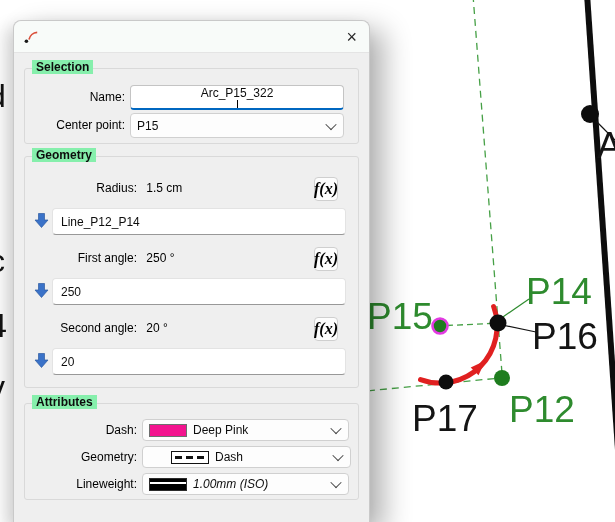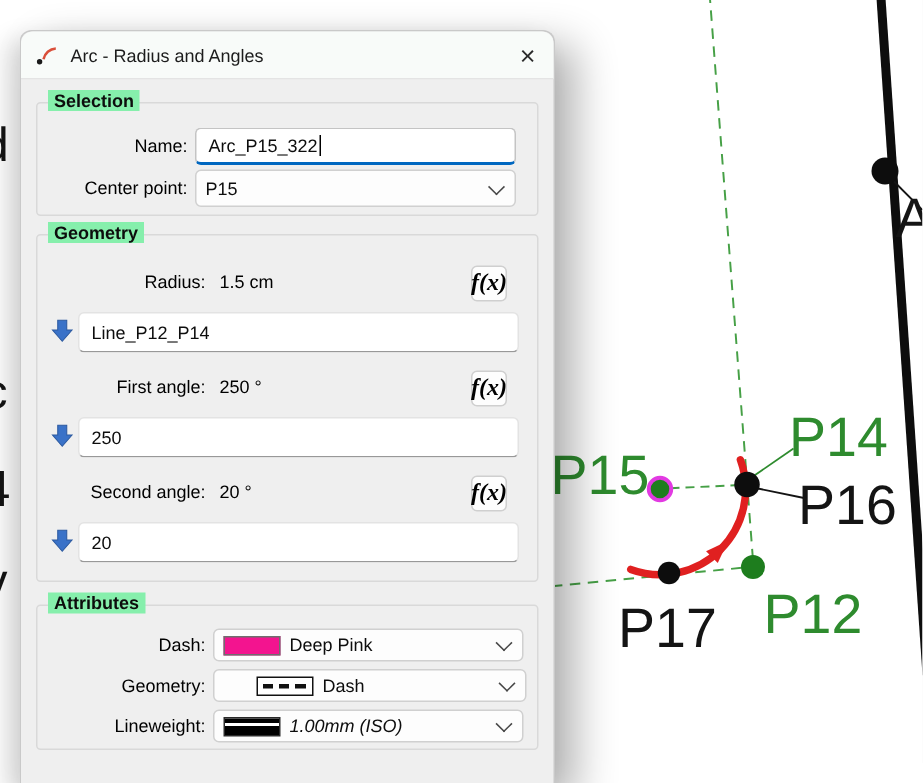--- a/index.html
+++ b/index.html
@@ -24,21 +24,21 @@
   .gb-selection{left:10px;top:47px;width:333px;height:74px;}
   .gb-geometry{left:10px;top:135px;width:333px;height:230px;}
   .gb-attributes{left:10px;top:382px;width:333px;height:95px;}
 
   .lbl{position:absolute;white-space:nowrap;color:#000000;}
   .r-align{text-align:right;}
 
   .input{position:absolute;background:#fff;border:1px solid #e3e3e3;border-bottom:1px solid #989898;
          border-radius:4px;display:flex;align-items:center;padding:0 8px;box-sizing:border-box;
          color:#0d0d0d;white-space:nowrap;}
-  .input-focused{border:1px solid #c4c4c4;border-bottom:2px solid #0067c0;}
+  .input-focused{border:1px solid #c4c4c4;border-bottom:2px solid #0067c0;flex-direction:column;}
   .caret{display:inline-block;width:1px;height:14px;background:#000;margin-left:1px;}
 
   .combo{position:absolute;background:#fdfdfd;border:1px solid #d0d0d0;border-radius:4px;
          display:flex;align-items:center;padding:0 8px 0 6px;box-sizing:border-box;color:#0d0d0d;}
   .combo-text{flex:1;white-space:nowrap;overflow:hidden;}
   .chevron{width:7px;height:7px;border-right:1.4px solid #474747;border-bottom:1.4px solid #474747;
            transform:rotate(45deg) translate(-1px,-1px);flex:none;}
 
   .fx-btn{position:absolute;width:24px;height:24px;background:#fdfdfd;border:1px solid #cfcfcf;
           border-radius:4px;display:flex;align-items:center;justify-content:center;
@@ -125,21 +125,20 @@
     <text x="-11" y="398" font-size="32" fill="#141414">v</text>
   </svg>
 
   <div class="dialog">
 
     <div class="titlebar">
       <svg width="17" height="17" viewBox="0 0 17 17">
         <circle cx="3.4" cy="13.2" r="1.8" fill="#1a1a1a"></circle>
         <path d="M6 11.5 A 9 9 0 0 1 14.2 4.3" fill="none" stroke="#da4f3a" stroke-width="1.7"></path>
       </svg>
-      <span class="title-text">Arc - Radius and Angles</span>
       <span class="close-btn">×</span>
     </div>
 
     <div class="groupbox gb-selection">
       <span class="legend">Selection</span>
       <div class="lbl r-align lbl-name">Name:</div>
       <div class="input input-focused in-name">
         <span>Arc_P15_322</span>
         <span class="caret"></span>
       </div>

